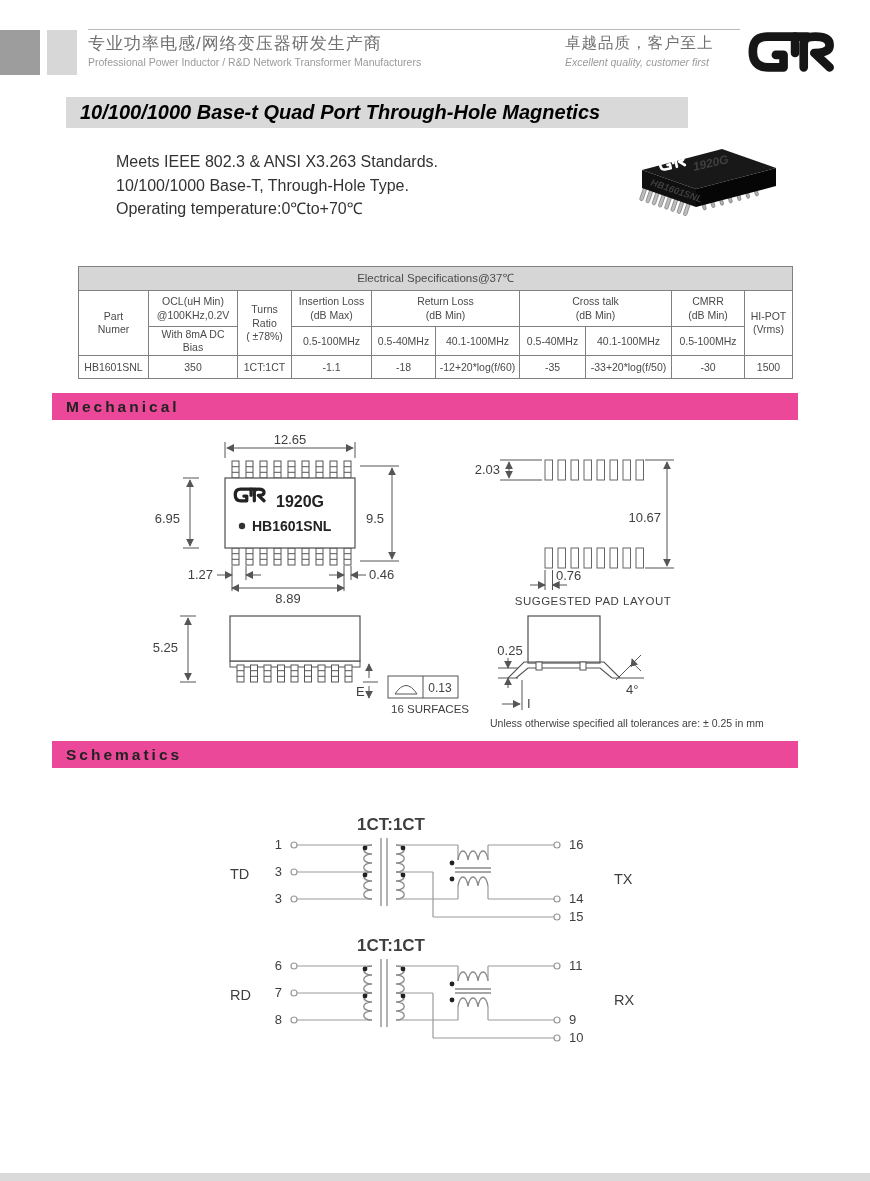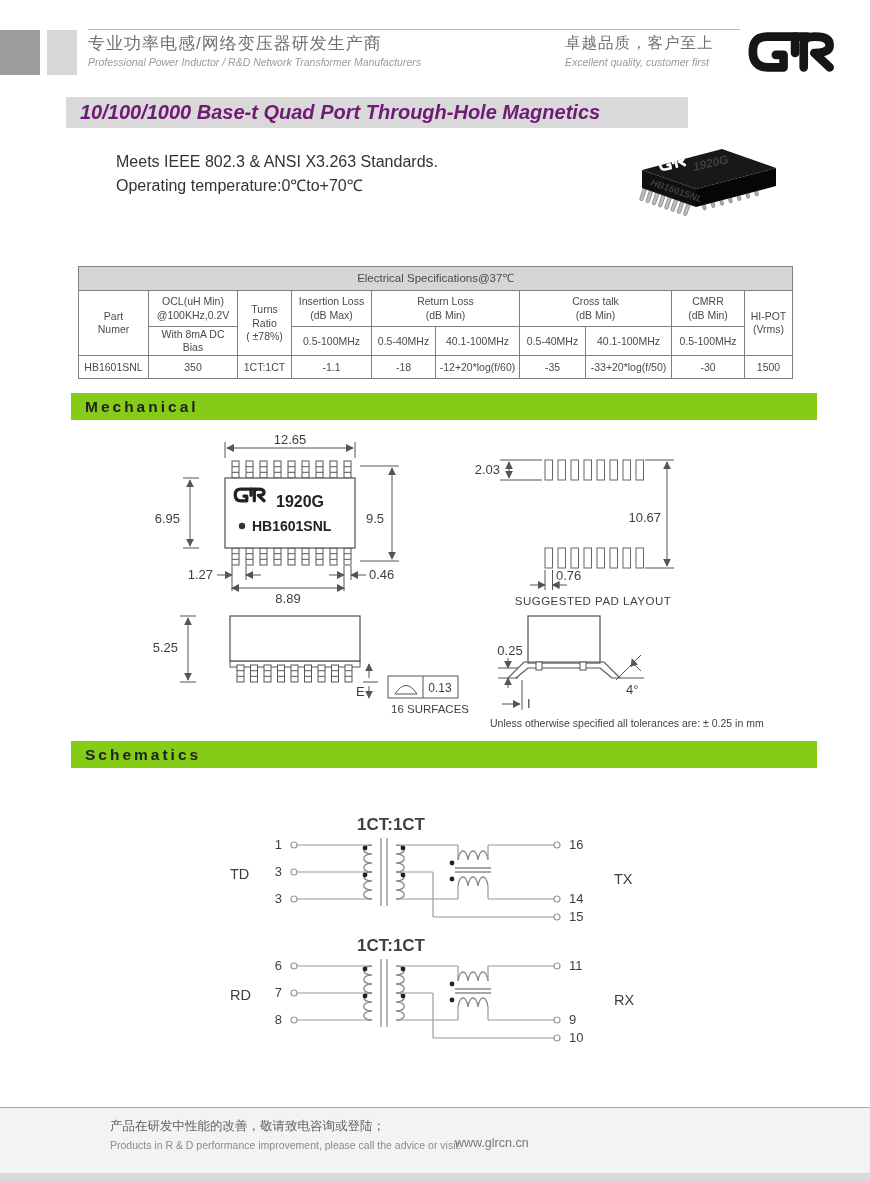--- a/index.html
+++ b/index.html
@@ -5,43 +5,43 @@
   html,body{margin:0;padding:0;background:#fff;}
   .page{position:relative;width:870px;height:1181px;background:#fff;
         font-family:"Liberation Sans",sans-serif;color:#3c3c3c;overflow:hidden;
         outline:1px solid #d8d8d8;}
   .abs{position:absolute;}
   
   .blk-dark{left:0;top:30px;width:40px;height:45px;background:#9d9d9d;}
   .blk-light{left:47px;top:30px;width:30px;height:45px;background:#d7d7d7;}
   .hdr-line{left:88px;top:29px;width:652px;height:1px;background:#b9b9b9;}
   .zh-title{left:88px;top:32px;font-size:17px;color:#6f6f6f;letter-spacing:1px;}
-  .en-sub{left:88px;top:56px;font-size:10.5px;font-style:italic;color:#9a9a9a;}
+  .en-sub{left:88px;top:56px;font-size:10.5px;color:#9a9a9a;}
   .zh-slogan{left:565px;top:33px;font-size:15.5px;color:#6f6f6f;letter-spacing:1px;}
   .en-slogan{left:565px;top:56px;font-size:10.5px;font-style:italic;color:#9a9a9a;}
   .logo-hdr{left:743px;top:28px;color:#161616;}
   #gtr-logo path{stroke:currentColor;fill:none;stroke-width:9;stroke-linecap:round;stroke-linejoin:round;}
   
   .title-bar{left:66px;top:97px;width:622px;height:31px;background:#d9d9d9;}
   .title-bar span{display:block;padding-left:14px;line-height:31px;font-size:20px;
-        font-weight:bold;font-style:italic;color:#701a75;}
+        font-weight:bold;font-style:italic;color:#000000;}
   
   .features{left:88px;top:150px;font-size:16px;color:#333;line-height:23.5px;margin-left:28px;}
   
   .spec{left:78px;top:266px;}
   .spec table{border-collapse:collapse;table-layout:fixed;width:714px;font-size:10.5px;color:#4a4a4a;}
   .spec td,.spec th{border:1px solid #808080;text-align:center;vertical-align:middle;
         font-weight:normal;padding:1px 2px;line-height:1.25;}
   .spec .ttl{background:#d6d6d6;font-size:11.5px;height:21px;}
   .spec .rA{height:36px;}
   .spec .rB td{height:19px;}
   .spec .rC td{height:20px;}
   .pre{white-space:pre-line;}
   
-  .section-bar{left:71px;width:746px;height:27px;background:#84cc16;}
+  .section-bar{left:52px;width:746px;height:27px;background:#ec4899;}
   .section-bar span{display:block;padding-left:14px;line-height:27px;font-size:15.5px;
         font-weight:bold;letter-spacing:3px;color:#222;}
   
   svg text{font-family:"Liberation Sans",sans-serif;fill:#3f3f3f;}
   .oln{fill:#fff;stroke:#4f4f4f;stroke-width:1.2;}
   .dim{stroke:#555;stroke-width:1;fill:none;}
   .dtx{font-size:13px;}
   .mark{font-weight:bold;fill:#222;}
   .wire{stroke:#9a9a9a;stroke-width:1.2;fill:none;}
   .coil{stroke:#8a8a8a;stroke-width:1.3;fill:none;}
@@ -79,20 +79,21 @@
   <svg class="abs logo-hdr" width="108" height="48" viewBox="0 0 110 50">
       <use href="#gtr-logo"></use>
     </svg>
 
   <div class="abs title-bar">
     <span>10/100/1000 Base-t Quad Port Through-Hole Magnetics</span>
   </div>
 
   <div class="abs features">
     <div>Meets IEEE 802.3 &amp; ANSI X3.263 Standards.</div>
+    <div>10/100/1000 Base-T, Through-Hole Type.</div>
     <div>Operating temperature:0℃to+70℃</div>
   </div>
 
   <svg class="abs" style="left:630px;top:140px" width="160" height="100" viewBox="0 0 160 100">
     <g transform="rotate(19 12 46)">
       <rect x="14" y="45" width="3.4" height="15" rx="1.5" fill="#bdbdbd" stroke="#6e6e6e" stroke-width="0.6"></rect>
       <rect x="20.6" y="45" width="3.4" height="15" rx="1.5" fill="#bdbdbd" stroke="#6e6e6e" stroke-width="0.6"></rect>
       <rect x="27.2" y="45" width="3.4" height="15" rx="1.5" fill="#bdbdbd" stroke="#6e6e6e" stroke-width="0.6"></rect>
       <rect x="33.8" y="45" width="3.4" height="15" rx="1.5" fill="#bdbdbd" stroke="#6e6e6e" stroke-width="0.6"></rect>
       <rect x="40.4" y="45" width="3.4" height="15" rx="1.5" fill="#bdbdbd" stroke="#6e6e6e" stroke-width="0.6"></rect>
@@ -440,20 +441,15 @@
       <circle class="term" cx="335" cy="99" r="3"></circle>
       <circle class="term" cx="335" cy="117" r="3"></circle>
     <text x="60" y="49" class="stx" text-anchor="end">6</text>
     <text x="60" y="76" class="stx" text-anchor="end">7</text>
     <text x="60" y="103" class="stx" text-anchor="end">8</text>
     <text x="347" y="49" class="stx">11</text>
     <text x="347" y="103" class="stx">9</text>
     <text x="347" y="121" class="stx">10</text>
   </svg>
 
-  <div class="abs footer">
-    <div class="f-zh">产品在研发中性能的改善，敬请致电咨询或登陆；</div>
-    <div class="f-en">Products in R &amp; D performance improvement, please call the advice or visit:</div>
-    <div class="f-url">www.glrcn.cn</div>
-  </div>
   <div class="abs bottom-strip"></div>
 
 </div>
 
 </body></html>

